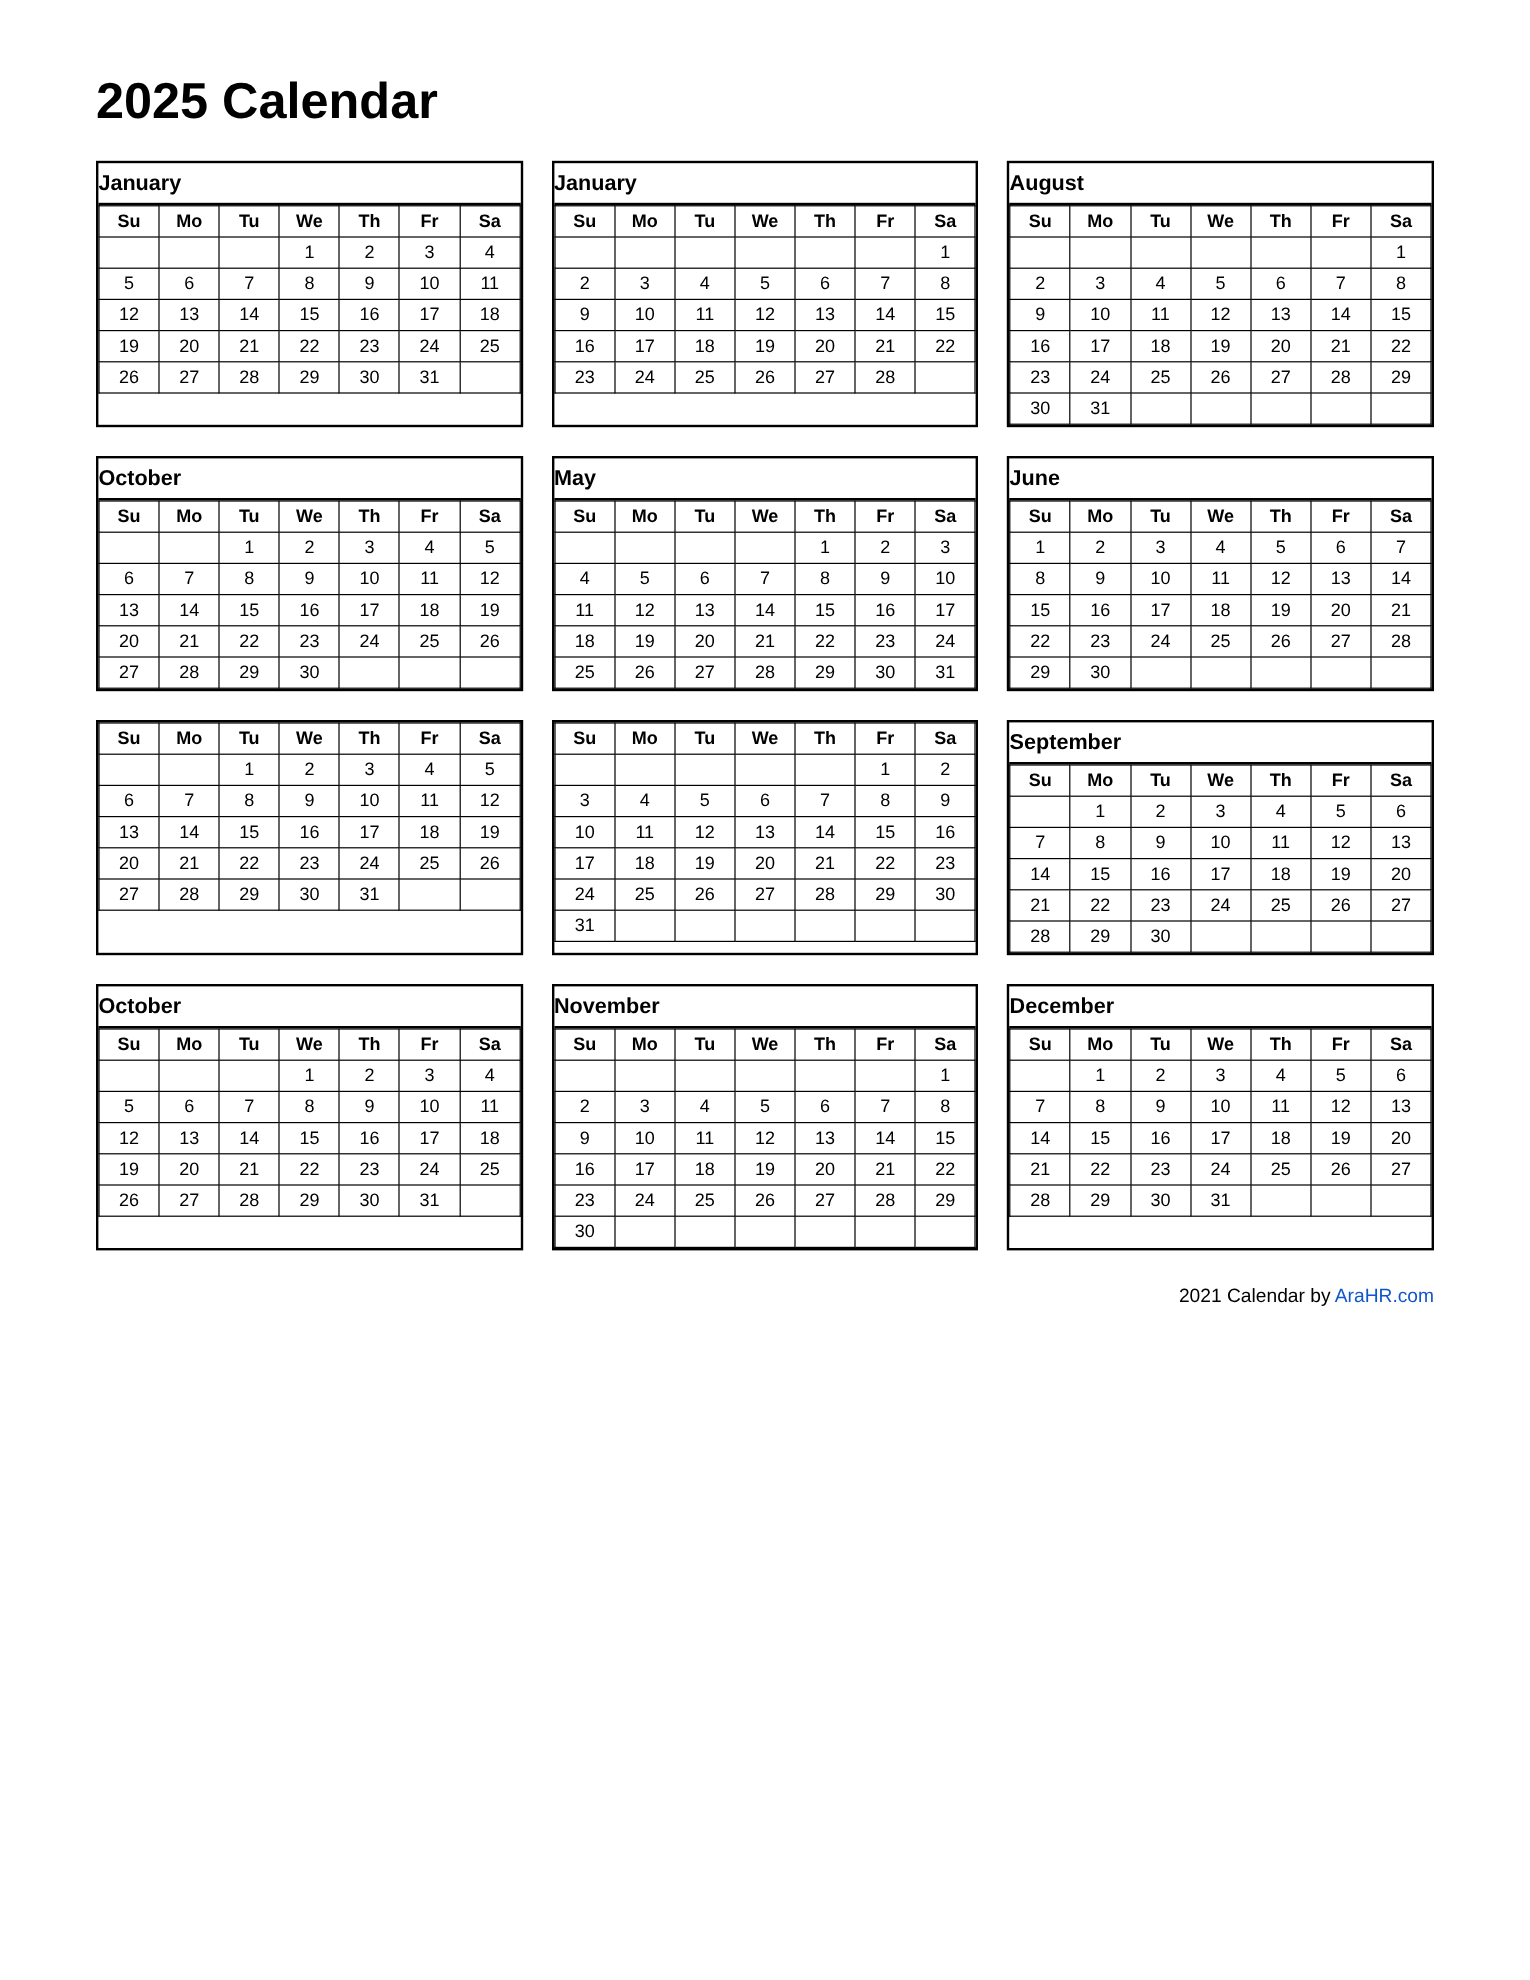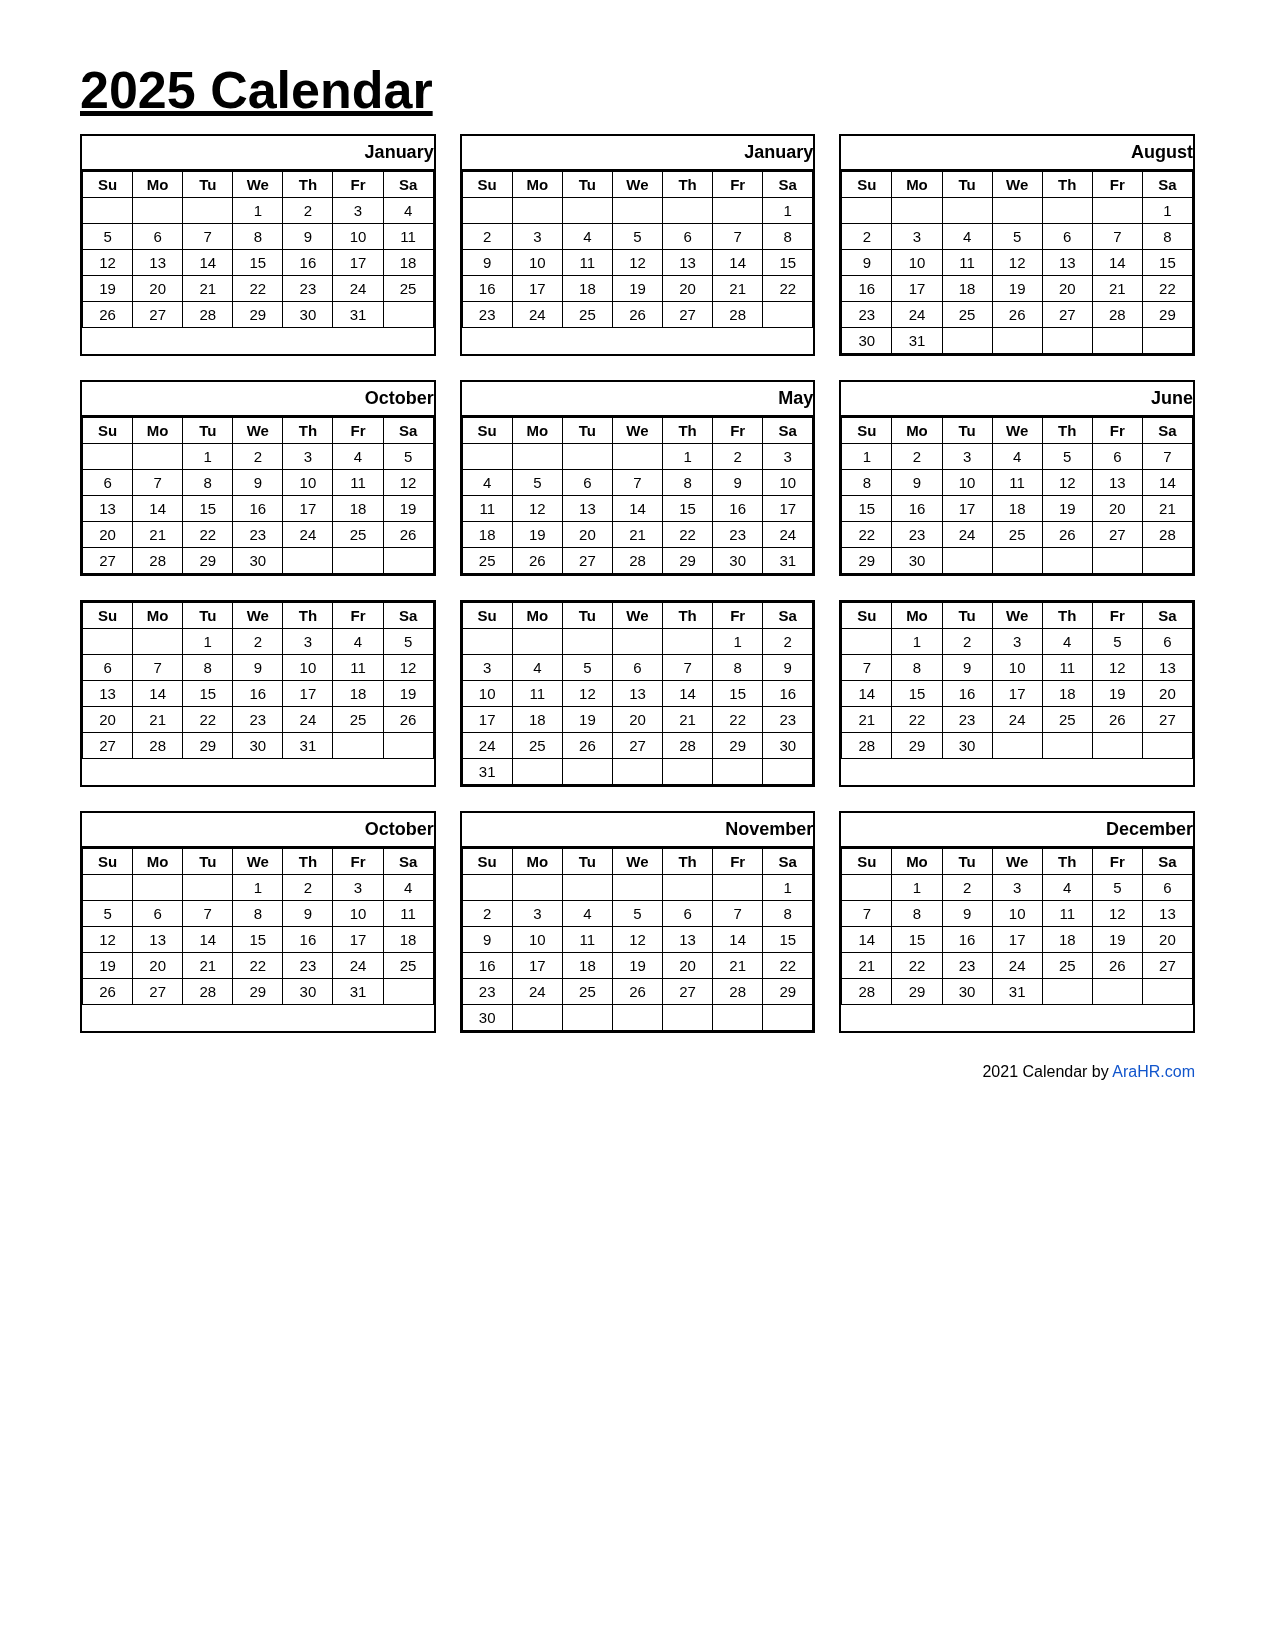--- a/index.html
+++ b/index.html
@@ -4,35 +4,34 @@
   <style>
     * { box-sizing: border-box; margin: 0; padding: 0; }
     body {
       background: white;
       font-family: Arial, sans-serif;
       width: 1275px;
       min-height: 1650px;
       padding: 60px 80px;
     }
     h1 {
-      font-size: 52px;
+      font-size: 42px;
       font-weight: bold;
-      margin-bottom: 14px;
-      text-decoration: underline;
+      margin-bottom: 26px;
     }
     .calendar-grid {
       display: grid;
       grid-template-columns: repeat(3, 1fr);
       gap: 24px;
     }
     .month {
       border: 2px solid black;
     }
     .month-title {
-      text-align: right;
+      text-align: left;
       font-size: 18px;
       font-weight: bold;
       padding: 6px 0;
       border-bottom: 2px solid black;
     }
     table {
       width: 100%;
       border-collapse: collapse;
     }
     th, td {
@@ -581,20 +580,21 @@
             <td class="empty"></td>
             <td class="empty"></td>
             <td class="empty"></td>
             <td class="empty"></td>
             <td class="empty"></td>
           </tr>
         </tbody>
       </table>
     </div>
     <div class="month">
+      <div class="month-title">September</div>
       <table>
         <thead>
           <tr>
             <th>Su</th>
             <th>Mo</th>
             <th>Tu</th>
             <th>We</th>
             <th>Th</th>
             <th>Fr</th>
             <th>Sa</th>

